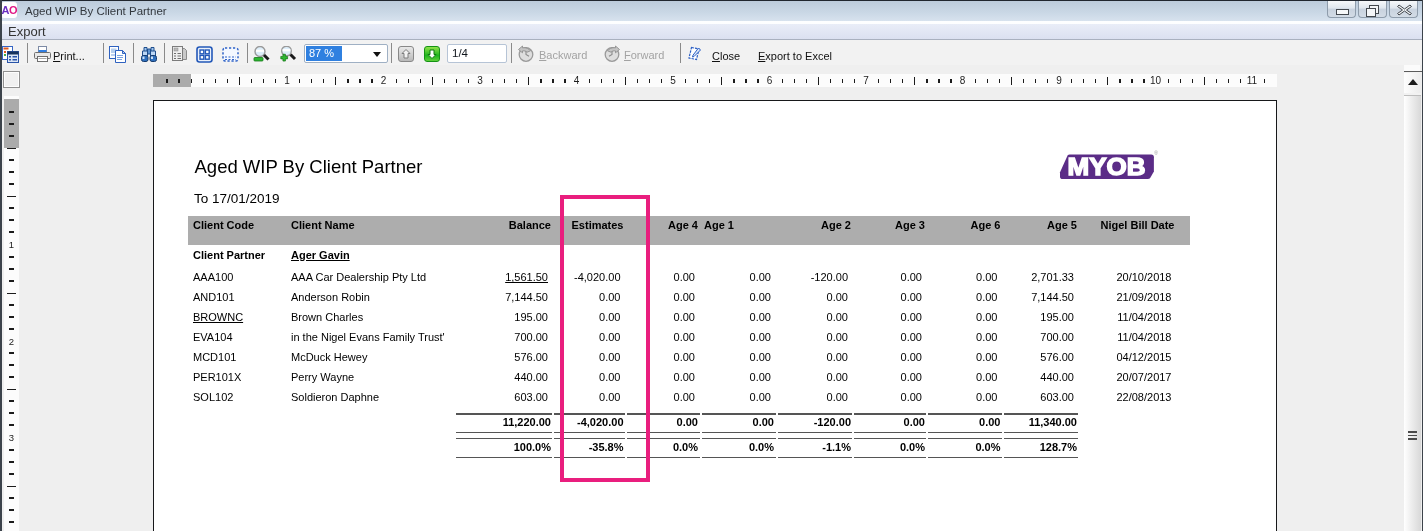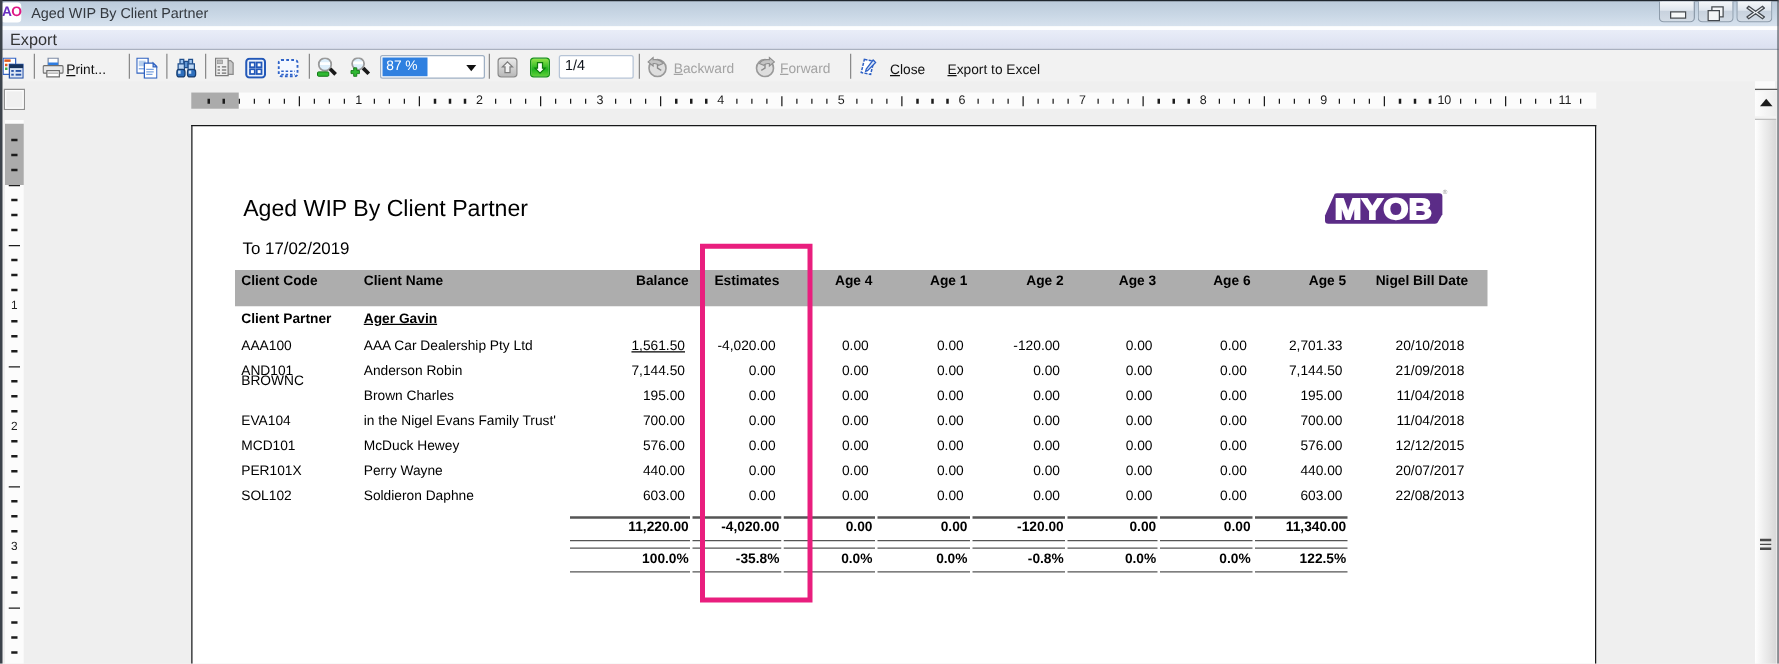--- a/index.html
+++ b/index.html
@@ -288,28 +288,28 @@
 <div class="abs" style="left:9px;top:496.8px;width:5px;height:2px;background:#1c1c1c;"></div>
 <div class="abs" style="left:9px;top:508.9px;width:5px;height:2px;background:#1c1c1c;"></div>
 <div class="abs" style="left:9px;top:520.9px;width:5px;height:2px;background:#1c1c1c;"></div>
 <div class="abs" style="left:153px;top:100px;width:1124px;height:431px;background:#fff;border:1.5px solid #17181a;border-bottom:none;box-sizing:border-box;"></div>
 <div class="abs" style="left:194.5px;top:155.5px;font-size:18.5px;line-height:22px;color:#000;letter-spacing:0;">Aged WIP By Client Partner</div>
 <svg class="abs" style="left:1059px;top:150px" width="102" height="32" viewBox="0 0 102 32">
 <path d="M8.8 5 Q9.6 4.6 10.6 4.6 L92.2 4.6 Q94.9 4.6 94.9 7.2 L94.9 21.4 L91 28.2 Q90.3 29 88.7 29 L3.7 29 Q1 29 1 26.4 L1 22.3 Z" fill="#5b2c87"></path>
 <text x="47.5" y="25.2" text-anchor="middle" font-family="Liberation Sans,sans-serif" font-size="23.5" font-weight="bold" fill="#fff" stroke="#fff" stroke-width="1.4" textLength="78" lengthAdjust="spacingAndGlyphs">MYOB</text>
 <text x="97" y="5" font-family="Liberation Sans,sans-serif" font-size="5" fill="#999" text-anchor="middle">®</text>
 </svg>
-<div class="abs" style="left:194px;top:191px;font-size:13.5px;line-height:16px;color:#000;">To 17/02/2019</div>
+<div class="abs" style="left:194px;top:191px;font-size:13.5px;line-height:16px;color:#000;">To 17/01/2019</div>
 <div class="abs" style="left:188px;top:215.5px;width:1002px;height:29.5px;background:#adadad;"></div>
 <div class="abs t11 b" style="left:193px;top:215.5px;">Client Code</div>
 <div class="abs t11 b" style="left:291px;top:215.5px;">Client Name</div>
 <div class="abs t11 b r" style="left:441px;top:215.5px;width:110px;">Balance</div>
 <div class="abs t11 b r" style="left:513.5px;top:215.5px;width:110px;">Estimates</div>
 <div class="abs t11 b r" style="left:588px;top:215.5px;width:110px;">Age 4</div>
-<div class="abs t11 b r" style="left:664px;top:215.5px;width:110px;">Age 1</div>
+<div class="abs t11 b r" style="left:664px;top:215.5px;width:110px;text-align:center;">Age 1</div>
 <div class="abs t11 b r" style="left:741px;top:215.5px;width:110px;">Age 2</div>
 <div class="abs t11 b r" style="left:815px;top:215.5px;width:110px;">Age 3</div>
 <div class="abs t11 b r" style="left:890.5px;top:215.5px;width:110px;">Age 6</div>
 <div class="abs t11 b r" style="left:967px;top:215.5px;width:110px;">Age 5</div>
 <div class="abs t11 b r" style="left:1064.5px;top:215.5px;width:110px;">Nigel Bill Date</div>
 <div class="abs t11 b" style="left:193px;top:245.5px;">Client Partner</div>
 <div class="abs t11 b" style="left:291px;top:245.5px;text-decoration:underline;">Ager Gavin</div>
 <div class="abs t11" style="left:193px;top:268.0px;">AAA100</div>
 <div class="abs t11" style="left:291px;top:268.0px;">AAA Car Dealership Pty Ltd</div>
 <div class="abs t11 r" style="left:438px;top:268.0px;width:110px;text-decoration:underline;">1,561.50</div>
@@ -325,21 +325,21 @@
 <div class="abs t11" style="left:291px;top:288.0px;">Anderson Robin</div>
 <div class="abs t11 r" style="left:438px;top:288.0px;width:110px;">7,144.50</div>
 <div class="abs t11 r" style="left:510.5px;top:288.0px;width:110px;">0.00</div>
 <div class="abs t11 r" style="left:585px;top:288.0px;width:110px;">0.00</div>
 <div class="abs t11 r" style="left:661px;top:288.0px;width:110px;">0.00</div>
 <div class="abs t11 r" style="left:738px;top:288.0px;width:110px;">0.00</div>
 <div class="abs t11 r" style="left:812px;top:288.0px;width:110px;">0.00</div>
 <div class="abs t11 r" style="left:887.5px;top:288.0px;width:110px;">0.00</div>
 <div class="abs t11 r" style="left:964px;top:288.0px;width:110px;">7,144.50</div>
 <div class="abs t11 r" style="left:1061.5px;top:288.0px;width:110px;">21/09/2018</div>
-<div class="abs t11" style="left:193px;top:296px;">BROWNC</div>
+<div class="abs t11" style="left:193px;top:308.0px;text-decoration:underline;">BROWNC</div>
 <div class="abs t11" style="left:291px;top:308.0px;">Brown Charles</div>
 <div class="abs t11 r" style="left:438px;top:308.0px;width:110px;">195.00</div>
 <div class="abs t11 r" style="left:510.5px;top:308.0px;width:110px;">0.00</div>
 <div class="abs t11 r" style="left:585px;top:308.0px;width:110px;">0.00</div>
 <div class="abs t11 r" style="left:661px;top:308.0px;width:110px;">0.00</div>
 <div class="abs t11 r" style="left:738px;top:308.0px;width:110px;">0.00</div>
 <div class="abs t11 r" style="left:812px;top:308.0px;width:110px;">0.00</div>
 <div class="abs t11 r" style="left:887.5px;top:308.0px;width:110px;">0.00</div>
 <div class="abs t11 r" style="left:964px;top:308.0px;width:110px;">195.00</div>
 <div class="abs t11 r" style="left:1061.5px;top:308.0px;width:110px;">11/04/2018</div>
@@ -357,21 +357,21 @@
 <div class="abs t11" style="left:193px;top:348.0px;">MCD101</div>
 <div class="abs t11" style="left:291px;top:348.0px;">McDuck Hewey</div>
 <div class="abs t11 r" style="left:438px;top:348.0px;width:110px;">576.00</div>
 <div class="abs t11 r" style="left:510.5px;top:348.0px;width:110px;">0.00</div>
 <div class="abs t11 r" style="left:585px;top:348.0px;width:110px;">0.00</div>
 <div class="abs t11 r" style="left:661px;top:348.0px;width:110px;">0.00</div>
 <div class="abs t11 r" style="left:738px;top:348.0px;width:110px;">0.00</div>
 <div class="abs t11 r" style="left:812px;top:348.0px;width:110px;">0.00</div>
 <div class="abs t11 r" style="left:887.5px;top:348.0px;width:110px;">0.00</div>
 <div class="abs t11 r" style="left:964px;top:348.0px;width:110px;">576.00</div>
-<div class="abs t11 r" style="left:1061.5px;top:348.0px;width:110px;">12/12/2015</div>
+<div class="abs t11 r" style="left:1061.5px;top:348.0px;width:110px;">04/12/2015</div>
 <div class="abs t11" style="left:193px;top:368.0px;">PER101X</div>
 <div class="abs t11" style="left:291px;top:368.0px;">Perry Wayne</div>
 <div class="abs t11 r" style="left:438px;top:368.0px;width:110px;">440.00</div>
 <div class="abs t11 r" style="left:510.5px;top:368.0px;width:110px;">0.00</div>
 <div class="abs t11 r" style="left:585px;top:368.0px;width:110px;">0.00</div>
 <div class="abs t11 r" style="left:661px;top:368.0px;width:110px;">0.00</div>
 <div class="abs t11 r" style="left:738px;top:368.0px;width:110px;">0.00</div>
 <div class="abs t11 r" style="left:812px;top:368.0px;width:110px;">0.00</div>
 <div class="abs t11 r" style="left:887.5px;top:368.0px;width:110px;">0.00</div>
 <div class="abs t11 r" style="left:964px;top:368.0px;width:110px;">440.00</div>
@@ -424,24 +424,24 @@
 <div class="abs t11 b r" style="left:588px;top:413.0px;width:110px;">0.00</div>
 <div class="abs t11 b r" style="left:664px;top:413.0px;width:110px;">0.00</div>
 <div class="abs t11 b r" style="left:741px;top:413.0px;width:110px;">-120.00</div>
 <div class="abs t11 b r" style="left:815px;top:413.0px;width:110px;">0.00</div>
 <div class="abs t11 b r" style="left:890.5px;top:413.0px;width:110px;">0.00</div>
 <div class="abs t11 b r" style="left:967px;top:413.0px;width:110px;">11,340.00</div>
 <div class="abs t11 b r" style="left:441px;top:438.0px;width:110px;">100.0%</div>
 <div class="abs t11 b r" style="left:513.5px;top:438.0px;width:110px;">-35.8%</div>
 <div class="abs t11 b r" style="left:588px;top:438.0px;width:110px;">0.0%</div>
 <div class="abs t11 b r" style="left:664px;top:438.0px;width:110px;">0.0%</div>
-<div class="abs t11 b r" style="left:741px;top:438.0px;width:110px;">-0.8%</div>
+<div class="abs t11 b r" style="left:741px;top:438.0px;width:110px;">-1.1%</div>
 <div class="abs t11 b r" style="left:815px;top:438.0px;width:110px;">0.0%</div>
 <div class="abs t11 b r" style="left:890.5px;top:438.0px;width:110px;">0.0%</div>
-<div class="abs t11 b r" style="left:967px;top:438.0px;width:110px;">122.5%</div>
+<div class="abs t11 b r" style="left:967px;top:438.0px;width:110px;">128.7%</div>
 <div class="abs" style="left:560px;top:194.5px;width:90px;height:287px;border:4px solid #e91e7e;box-sizing:border-box;"></div>
 <div class="abs" style="left:1404px;top:64.5px;width:16px;height:6px;background:#fbfbfb;"></div>
 <div class="abs" style="left:1403.5px;top:70.5px;width:18px;height:1.5px;background:#5a5a5a;"></div>
 <div class="abs" style="left:1404px;top:72px;width:16.5px;height:459px;background:#f2f2f2;"></div>
 <div class="abs" style="left:1404px;top:73px;width:16.5px;height:20px;background:linear-gradient(90deg,#fdfdfd,#ececec);">
 <div class="abs" style="left:3.5px;top:6px;width:0;height:0;border-left:5px solid transparent;border-right:5px solid transparent;border-bottom:6px solid #1c1c1c;"></div>
   </div>
 <div class="abs" style="left:1404px;top:95px;width:16.5px;height:436px;background:linear-gradient(90deg,#ffffff,#efefef 40%,#d8d8d8);border-top:1px solid #bdbdbd;box-sizing:border-box;"></div>
 <div class="abs" style="left:1407.5px;top:431.0px;width:9px;height:1.6px;background:#4a4a4a;"></div>
 <div class="abs" style="left:1407.5px;top:434.5px;width:9px;height:1.6px;background:#4a4a4a;"></div>

